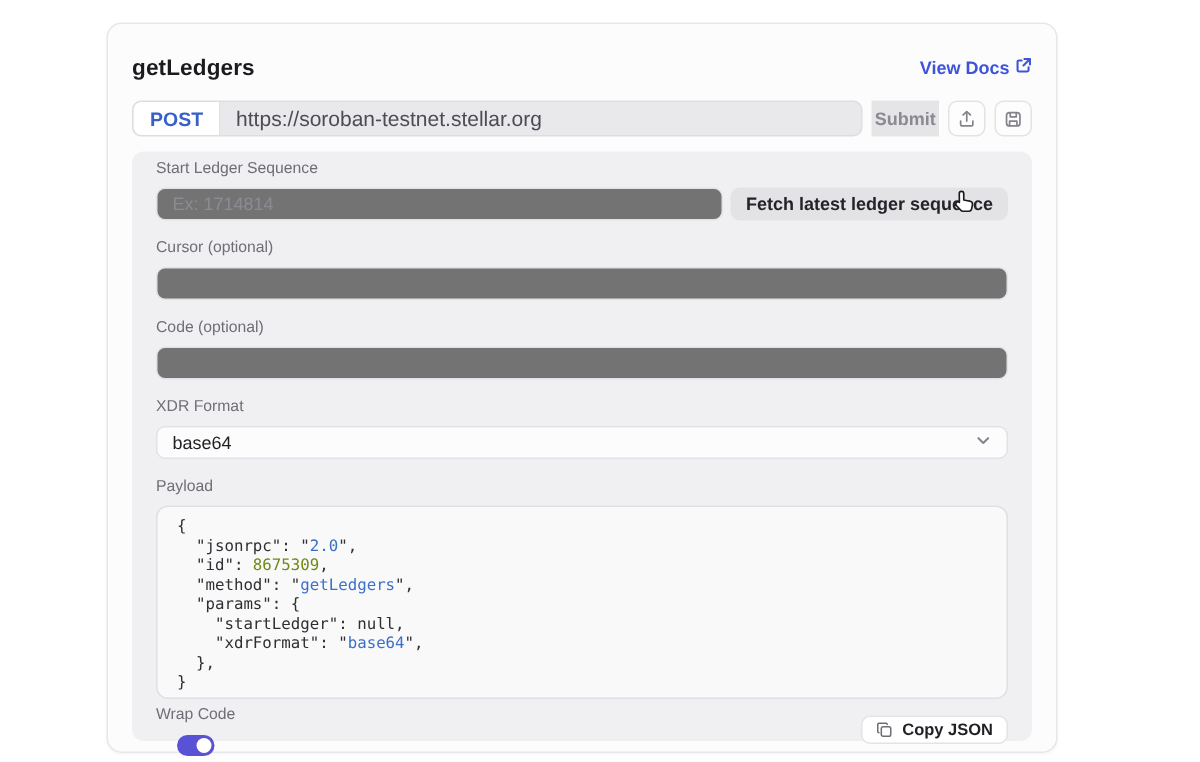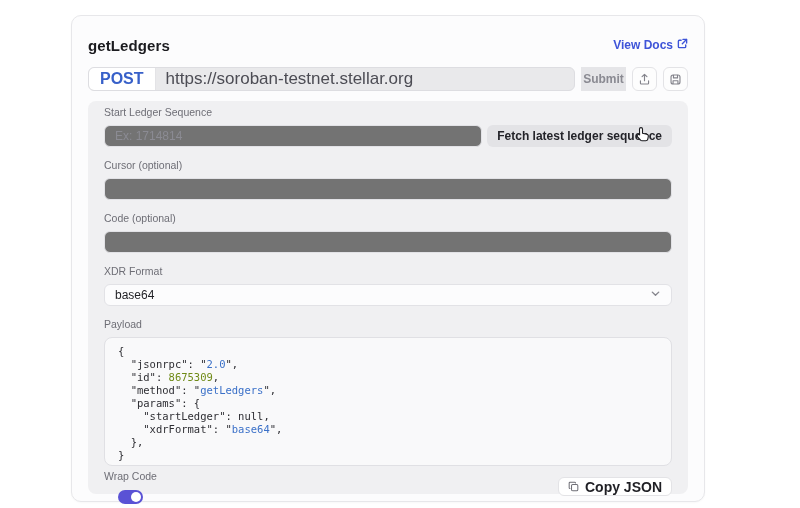--- a/index.html
+++ b/index.html
@@ -10,22 +10,22 @@
     background:#fcfcfd; border:1px solid #e7e7ea; border-radius:10px;
     padding:20px 16px 9px 16px; box-shadow:0 1px 2px rgba(0,0,0,0.03);
   }
 
   .card-header { display:flex; justify-content:space-between; align-items:center; height:18px; }
   .page-title { font-size:15px; font-weight:700; color:#1b1b1f; letter-spacing:.1px; }
   .view-docs { display:flex; align-items:center; gap:4px; color:var(--accent,#3E54D8); font-size:12px; font-weight:700; cursor:pointer; text-decoration:none; }
 
   .url-row { display:flex; margin-top:13px; height:24px; gap:6px; }
   .url-group { flex:1; display:flex; align-items:stretch; background:#e9e9eb; border:1px solid #dddde1; border-radius:6px; overflow:hidden; }
-  .method-badge { background:#ffffff; color:var(--method,#3760C9); font-size:16px; font-weight:700; padding:0 11px; display:flex; align-items:center; border-right:1px solid #e3e3e6; border-radius:5px 0 0 5px; }
-  .url-value { flex:1; display:flex; align-items:center; padding:0 10px; font-size:17px; color:#4c4c54; white-space:nowrap; overflow:hidden; }
+  .method-badge { background:#ffffff; color:var(--method,#3760C9); font-size:13px; font-weight:700; padding:0 11px; display:flex; align-items:center; border-right:1px solid #e3e3e6; border-radius:5px 0 0 5px; }
+  .url-value { flex:1; display:flex; align-items:center; padding:0 10px; font-size:14px; color:#4c4c54; white-space:nowrap; overflow:hidden; }
   .submit-btn { width:45px; background:#e5e5e8; border:none; border-radius:0; color:#8a8a92; font-size:12px; font-weight:600; font-family:inherit; }
   .icon-btn { width:25px; background:#fdfdfd; border:1px solid #e3e3e6; border-radius:6px; display:flex; align-items:center; justify-content:center; color:#83838b; }
   .icon-btn svg { display:block; }
 
   .panel { margin-top:10px; background:#f0f0f2; border-radius:8px; padding:6px 16px 9px 16px; height:393px; }
 
   .field { margin-bottom:13px; }
   .field-label { font-size:10.5px; color:#6e6e76; line-height:11px; margin-bottom:7px; }
   .text-input { width:100%; height:22px; background:#737373; border:1px solid #e2e2e6; border-radius:6px; font-size:12px; font-family:inherit; color:#1f1f24; padding:0 10px; outline:none; }
   .text-input::placeholder { color:#8b8b93; }
@@ -40,21 +40,21 @@
   .code-block { background:#f9f9fa; border:1px solid #e0e0e4; border-radius:8px; padding:7px 12px 6px 13px; font-family:"DejaVu Sans Mono",monospace; font-size:10.5px; line-height:13px; color:#2e2e33; height:129px; overflow:hidden; }
   .code-line { white-space:pre; }
   .tk-string { color:var(--code-string,#3A70C8); }
   .tk-number { color:var(--code-number,#6F8A16); }
 
   .panel-footer { display:flex; justify-content:space-between; align-items:center; margin-top:11px; height:19px; }
   .wrap-row { display:flex; align-items:center; gap:8px;flex-direction:column; }
   .wrap-label { font-size:10.5px; color:#6e6e76; }
   .toggle { width:25px; height:14px; border-radius:7px; background:var(--toggle,#5A52D5); position:relative; cursor:pointer; }
   .toggle-knob { position:absolute; top:2px; right:2px; width:10px; height:10px; border-radius:50%; background:#ffffff; }
-  .copy-btn { background:#ffffff; border:1px solid #e3e3e6; border-radius:6px; height:19px; display:flex; align-items:center; gap:6px; padding:0 9px; font-size:14px; font-weight:700; color:#1f1f24; font-family:inherit; }
+  .copy-btn { background:#ffffff; border:1px solid #e3e3e6; border-radius:6px; height:19px; display:flex; align-items:center; gap:6px; padding:0 9px; font-size:11px; font-weight:700; color:#1f1f24; font-family:inherit; }
   .copy-btn svg { display:block; color:#6e6e76; }
 
   .mouse-cursor { position:absolute; left:636px; top:126px; z-index:10; pointer-events:none; }
 </style>
 </head>
 <body>
 
 <div class="card">
 
   <div class="card-header">

